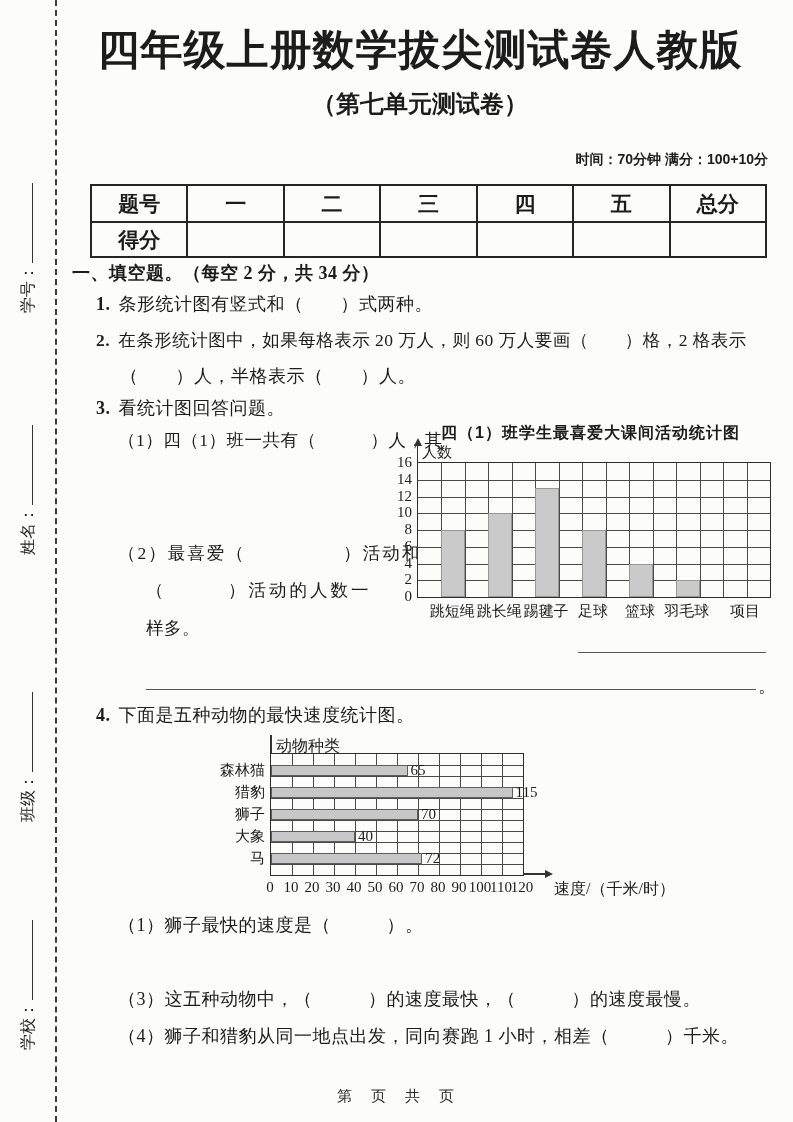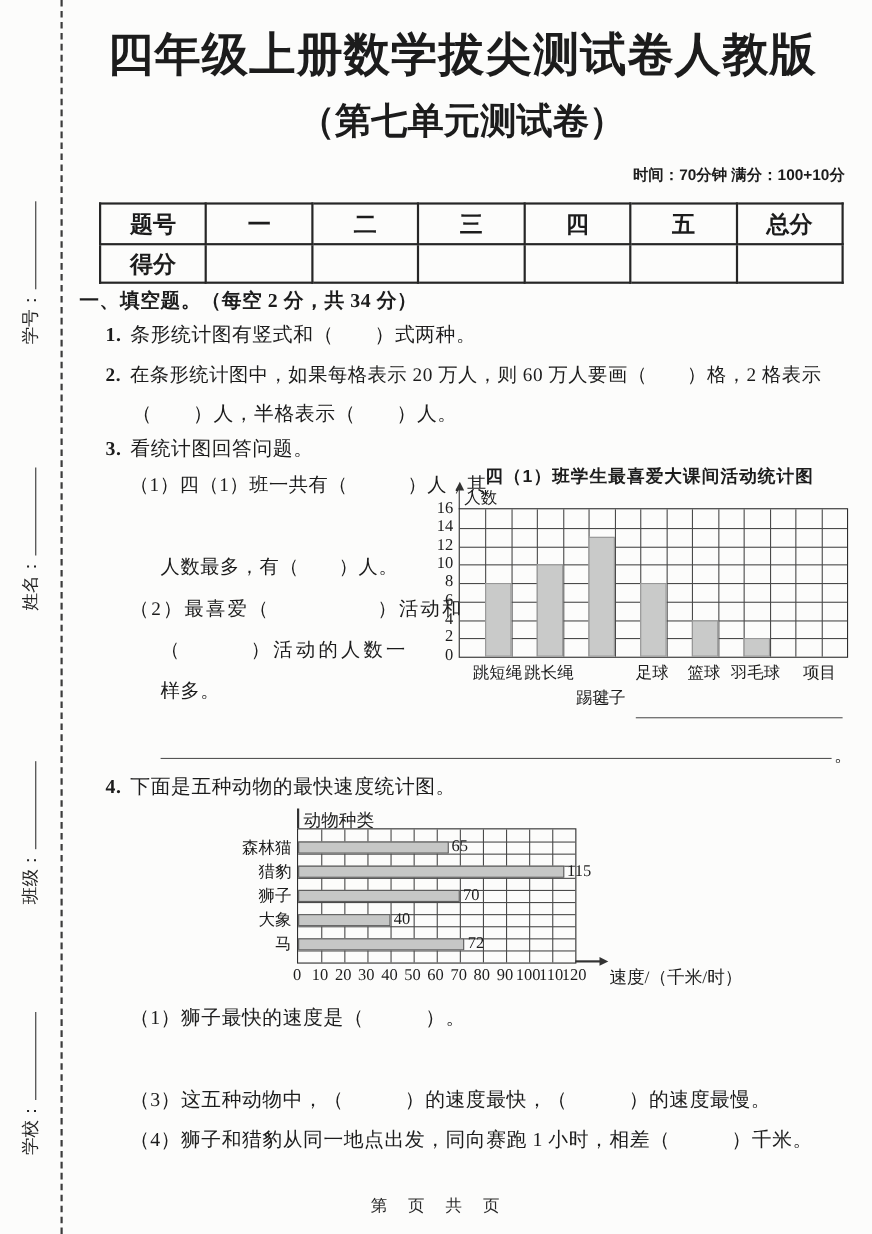--- a/index.html
+++ b/index.html
@@ -3,21 +3,21 @@
 <meta charset="utf-8">
 <style>
   html,body{margin:0;padding:0;background:#e9e9e9;}
   #page{position:relative;width:793px;height:1122px;margin:0 auto;background:#fcfcfb;overflow:hidden;
         font-family:"Liberation Serif","DejaVu Serif",serif;color:#1c1c1c;}
   .abs{position:absolute;}
   
   .main-title{left:60px;top:22px;width:720px;text-align:center;font-family:"Liberation Sans","DejaVu Sans",sans-serif;
               font-weight:900;font-size:42px;letter-spacing:1px;white-space:nowrap;}
   .sub-title{left:60px;top:88px;width:720px;text-align:center;font-family:"Liberation Sans","DejaVu Sans",sans-serif;
-             font-weight:900;font-size:33px;white-space:nowrap;}
+             font-weight:900;font-size:24px;white-space:nowrap;}
   .meta{left:0;top:151px;width:768px;text-align:right;font-family:"Liberation Sans","DejaVu Sans",sans-serif;
         font-weight:600;font-size:14px;}
   
   table.score{position:absolute;left:90px;top:184px;width:677px;border-collapse:collapse;table-layout:fixed;}
   table.score td{border:2px solid #262626;text-align:center;font-weight:bold;font-size:21px;padding:0;}
   table.score tr.r1 td{height:35px;}
   table.score tr.r2 td{height:33px;}
   
   .txt{font-size:18px;letter-spacing:0.5px;white-space:nowrap;}
   .small{font-size:17.5px;}
@@ -104,21 +104,20 @@
 
   <div class="abs txt small" style="left:96px;top:328px;">
     <span class="qnum">2.</span><span>在条形统计图中，如果每格表示 20 万人，则 60 万人要画（　　）格，2 格表示</span>
   </div>
   <div class="abs txt" style="left:120px;top:364px;">（　　）人，半格表示（　　）人。</div>
 
   <div class="abs txt" style="left:96px;top:396px;">
     <span class="qnum">3.</span><span>看统计图回答问题。</span>
   </div>
   <div class="abs txt small" style="left:118px;top:428px;">（1）四（1）班一共有（　　　）人，其</div>
-  <div class="abs txt small" style="left:146px;top:503px;">人数最多，有（　　）人。</div>
   <div class="abs txt small" style="left:118px;top:541px;letter-spacing:2px;">（2）最喜爱（　　　　　）活动和</div>
   <div class="abs txt small" style="left:146px;top:578px;letter-spacing:3px;">（　　　）活动的人数一</div>
   <div class="abs txt small" style="left:146px;top:616px;">样多。</div>
   <div class="abs uline" style="left:578px;top:651px;width:188px;"></div>
   <div class="abs uline" style="left:146px;top:688px;width:610px;"></div>
   <div class="abs txt" style="left:758px;top:674px;">。</div>
 
   <div class="abs" style="left:398px;top:421px;width:385px;height:205px;">
     <div class="abs chart-title" style="left:0;top:2px;width:385px;">四（1）班学生最喜爱大课间活动统计图</div>
     <div class="abs axis-label" style="left:24px;top:22px;">人数</div>
@@ -160,21 +159,21 @@
         <div class="bar1" style="left: 23.4667px; width: 23.4667px; top: 67px; height: 67px;"></div>
         <div class="bar1" style="left: 70.4px; width: 23.4667px; top: 50.25px; height: 83.75px;"></div>
         <div class="bar1" style="left: 117.333px; width: 23.4667px; top: 25.125px; height: 108.875px;"></div>
         <div class="bar1" style="left: 164.267px; width: 23.4667px; top: 67px; height: 67px;"></div>
         <div class="bar1" style="left: 211.2px; width: 23.4667px; top: 100.5px; height: 33.5px;"></div>
         <div class="bar1" style="left: 258.133px; width: 23.4667px; top: 117.25px; height: 16.75px;"></div>
       </div>
     <div class="abs" style="left:19px;top:180px;width:352px;height:20px;">
         <div class="xcat" style="left: -4.8px; top: 1px; width: 80px;">跳短绳</div>
         <div class="xcat" style="left: 42.1333px; top: 1px; width: 80px;">跳长绳</div>
-        <div class="xcat" style="left: 89.0667px; top: 1px; width: 80px; margin-top: 23px;">踢毽子</div>
+        <div class="xcat" style="left: 89.0667px; top: 1px; width: 80px;">踢毽子</div>
         <div class="xcat" style="left: 136px; top: 1px; width: 80px;">足球</div>
         <div class="xcat" style="left: 182.933px; top: 1px; width: 80px;">篮球</div>
         <div class="xcat" style="left: 229.867px; top: 1px; width: 80px;">羽毛球</div>
       </div>
     <div class="abs axis-label" style="left:332px;top:181px;">项目</div>
   </div>
 
   <div class="abs txt" style="left:96px;top:703px;">
     <span class="qnum">4.</span><span>下面是五种动物的最快速度统计图。</span>
   </div>

